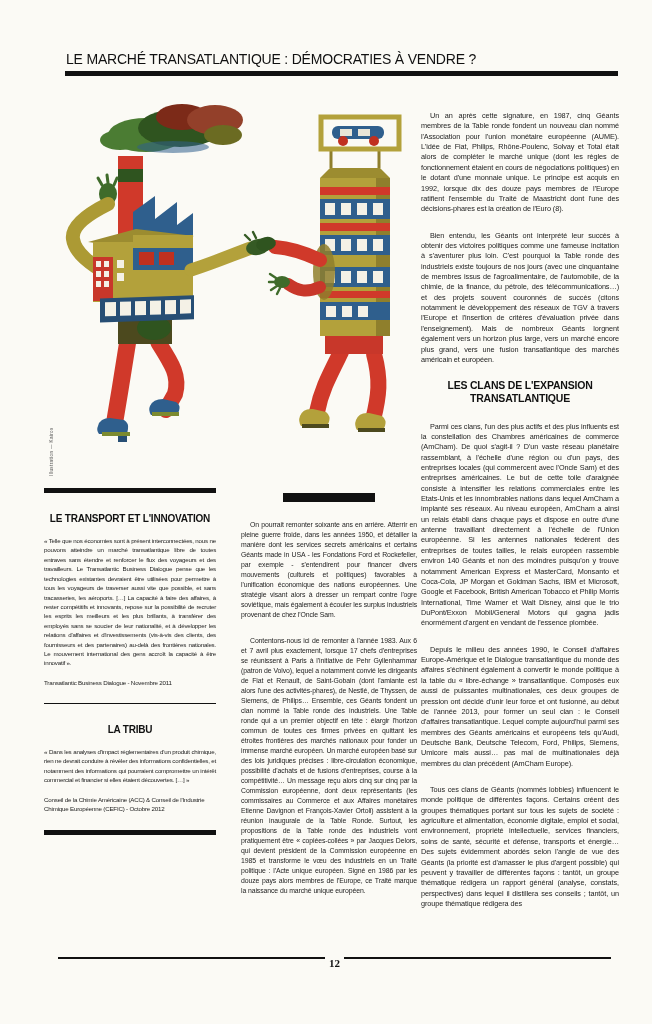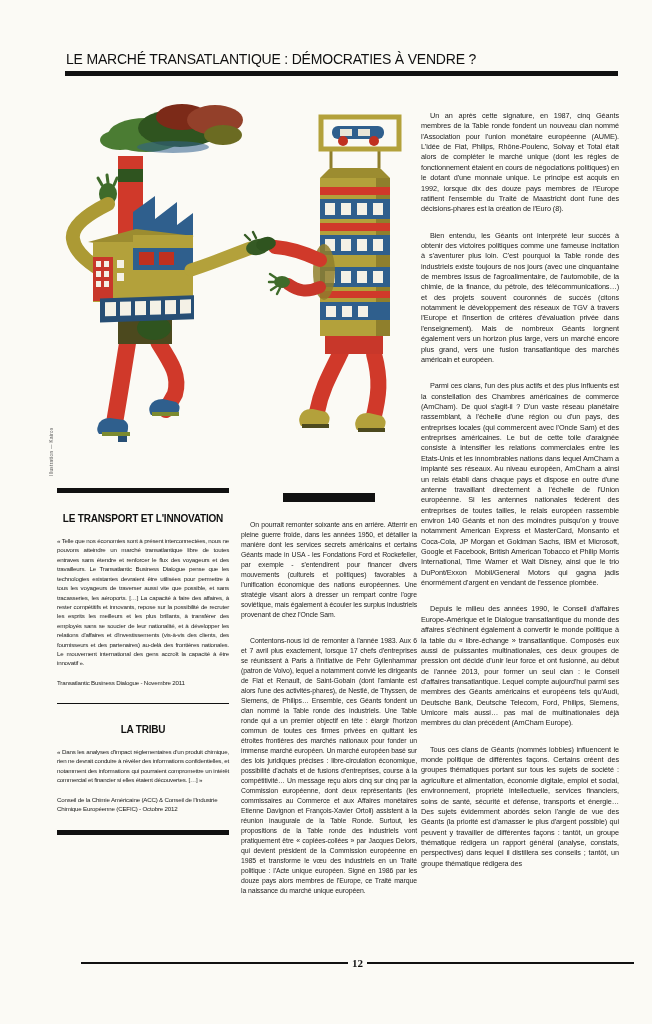--- a/index.html
+++ b/index.html
@@ -21,21 +21,21 @@
 
   
   .illustration{left:58px;top:90px;width:358px;height:390px;}
   .illo-credit{
     left:49px;top:366px;height:110px;
     writing-mode:vertical-rl;transform:rotate(180deg);
     font-size:4.5px;letter-spacing:.4px;color:#555;white-space:nowrap;
   }
 
   
-  .sidebar{left:57px;top:488px;width:172px;}
+  .sidebar{left:44px;top:488px;width:172px;}
   .bar-thick{height:5px;background:#111;}
   .sidebar h2{
     margin:20px 4px 12px;text-align:center;
     font-size:10px;font-weight:bold;letter-spacing:-0.2px;color:#111;
   }
   .sidebar .quote{
     margin:0;font-size:6.2px;line-height:1.52;letter-spacing:-0.22px;
     text-align:justify;color:#222;
   }
   .sidebar .attribution{
@@ -59,21 +59,21 @@
   
   .right-col{left:421px;top:95px;width:198px;}
   .right-col p{font-size:7.3px;line-height:1.42;letter-spacing:-0.08px;margin-bottom:9px;}
   .right-col h2{
     margin:14px 6px 12px;text-align:center;font-size:10.5px;font-weight:bold;
     line-height:1.25;letter-spacing:-0.2px;color:#111;
   }
 
   
   .footer-pageno{
-    left:81px;top:957px;width:553px;display:flex;align-items:center;gap:4px;
+    left:58px;top:957px;width:553px;display:flex;align-items:flex-start;gap:4px;
   }
   .footer-pageno .line{flex:1;height:1.5px;background:#111;}
   .footer-pageno .num{
     font-family:"Liberation Serif",serif;font-weight:bold;font-size:11px;color:#111;
   }
   .footer-journal{
     left:0;top:1030px;width:652px;text-align:center;
     font-family:"Liberation Serif",serif;font-size:8.5px;letter-spacing:.6px;color:#222;
   }
 </style>
@@ -236,20 +236,21 @@
       <p>On pourrait remonter soixante ans en arrière. Atterrir en pleine guerre froide, dans les années 1950, et détailler la manière dont les services secrets américains et certains Géants made in USA - les Fondations Ford et Rockefeller, par exemple - s'entendirent pour financer divers mouvements (culturels et politiques) favorables à l'unification économique des nations européennes. Une stratégie visant alors à dresser un rempart contre l'ogre soviétique, mais également à écouler les surplus industriels provenant de chez l'Oncle Sam.</p>
       <p>Contentons-nous ici de remonter à l'année 1983. Aux 6 et 7 avril plus exactement, lorsque 17 chefs d'entreprises se réunissent à Paris à l'initiative de Pehr Gyllenhammar (patron de Volvo), lequel a notamment convié les dirigeants de Fiat et Renault, de Saint-Gobain (dont l'amiante est alors l'une des activités-phares), de Nestlé, de Thyssen, de Siemens, de Philips… Ensemble, ces Géants fondent un clan nommé la Table ronde des industriels. Une Table ronde qui a un premier objectif en tête : élargir l'horizon commun de toutes ces firmes privées en quittant les étroites frontières des marchés nationaux pour fonder un immense marché européen. Un marché européen basé sur des lois juridiques précises : libre-circulation économique, possibilité d'achats et de fusions d'entreprises, course à la compétitivité… Un message reçu alors cinq sur cinq par la Commission européenne, dont deux représentants (les commissaires au Commerce et aux Affaires monétaires Etienne Davignon et François-Xavier Ortoli) assistent à la réunion inaugurale de la Table Ronde. Surtout, les propositions de la Table ronde des industriels vont pratiquement être « copiées-collées » par Jacques Delors, qui devient président de la Commission européenne en 1985 et transforme le vœu des industriels en un Traité politique : l'Acte unique européen. Signé en 1986 par les douze pays alors membres de l'Europe, ce Traité marque la naissance du marché unique européen.</p>
     </div>
 </div>
 
 <div class="abs right-col">
   <div>
       <p>Un an après cette signature, en 1987, cinq Géants membres de la Table ronde fondent un nouveau clan nommé l'Association pour l'union monétaire européenne (AUME). L'idée de Fiat, Philips, Rhône-Poulenc, Solvay et Total était alors de compléter le marché unique (dont les règles de fonctionnement étaient en cours de négociations politiques) en le dotant d'une monnaie unique. Le principe est acquis en 1992, lorsque dix des douze pays membres de l'Europe ratifient l'ensemble du Traité de Maastricht dont l'une des décisions-phares est la création de l'Euro (8).</p>
       <p>Bien entendu, les Géants ont interprété leur succès à obtenir des victoires politiques comme une fameuse incitation à s'aventurer plus loin. C'est pourquoi la Table ronde des industriels existe toujours de nos jours (avec une cinquantaine de membres issus de l'agroalimentaire, de l'automobile, de la chimie, de la finance, du pétrole, des télécommunications…) et des projets souvent couronnés de succès (citons notamment le développement des réseaux de TGV à travers l'Europe et l'insertion de critères d'évaluation privée dans l'enseignement). Mais de nombreux Géants lorgnent également vers un horizon plus large, vers un marché encore plus grand, vers une fusion transatlantique des marchés américain et européen.</p>
     </div>
+  <h2>LES CLANS DE L'EXPANSION TRANSATLANTIQUE</h2>
   <div>
       <p>Parmi ces clans, l'un des plus actifs et des plus influents est la constellation des Chambres américaines de commerce (AmCham). De quoi s'agit-il ? D'un vaste réseau planétaire rassemblant, à l'échelle d'une région ou d'un pays, des entreprises locales (qui commercent avec l'Oncle Sam) et des entreprises américaines. Le but de cette toile d'araignée consiste à intensifier les relations commerciales entre les Etats-Unis et les innombrables nations dans lequel AmCham a implanté ses réseaux. Au niveau européen, AmCham a ainsi un relais établi dans chaque pays et dispose en outre d'une antenne travaillant directement à l'échelle de l'Union européenne. Si les antennes nationales fédèrent des entreprises de toutes tailles, le relais européen rassemble environ 140 Géants et non des moindres puisqu'on y trouve notamment American Express et MasterCard, Monsanto et Coca-Cola, JP Morgan et Goldman Sachs, IBM et Microsoft, Google et Facebook, British American Tobacco et Philip Morris International, Time Warner et Walt Disney, ainsi que le trio DuPont/Exxon Mobil/General Motors qui gagna jadis énormément d'argent en vendant de l'essence plombée.</p>
       <p>Depuis le milieu des années 1990, le Conseil d'affaires Europe-Amérique et le Dialogue transatlantique du monde des affaires s'échinent également à convertir le monde politique à la table du « libre-échange » transatlantique. Composés eux aussi de puissantes multinationales, ces deux groupes de pression ont décidé d'unir leur force et ont fusionné, au début de l'année 2013, pour former un seul clan : le Conseil d'affaires transatlantique. Lequel compte aujourd'hui parmi ses membres des Géants américains et européens tels qu'Audi, Deutsche Bank, Deutsche Telecom, Ford, Philips, Siemens, Umicore mais aussi… pas mal de multinationales déjà membres du clan précédent (AmCham Europe).</p>
       <p>Tous ces clans de Géants (nommés lobbies) influencent le monde politique de différentes façons. Certains créent des groupes thématiques portant sur tous les sujets de société : agriculture et alimentation, économie digitale, emploi et social, environnement, propriété intellectuelle, services financiers, soins de santé, sécurité et défense, transports et énergie… Des sujets évidemment abordés selon l'angle de vue des Géants (la priorité est d'amasser le plus d'argent possible) qui peuvent y travailler de différentes façons : tantôt, un groupe thématique rédigera un rapport général (analyse, constats, perspectives) dans lequel il distillera ses conseils ; tantôt, un groupe thématique rédigera des</p>
     </div>
 </div>
 
 <div class="abs footer-pageno">
   <div class="line"></div>
   <div class="num">12</div>

